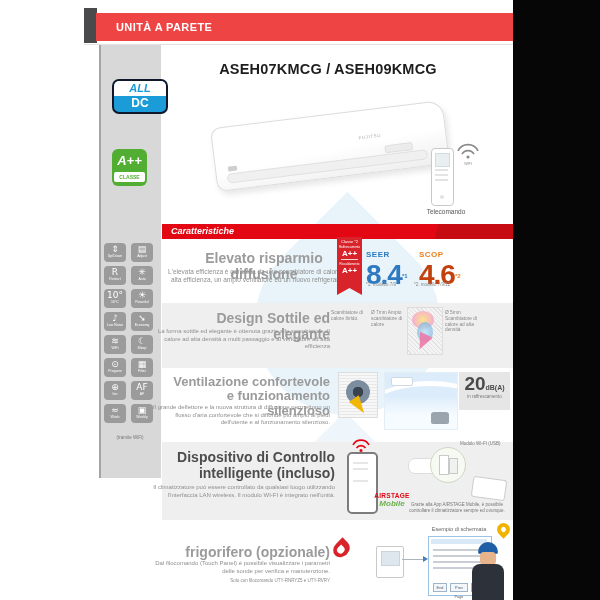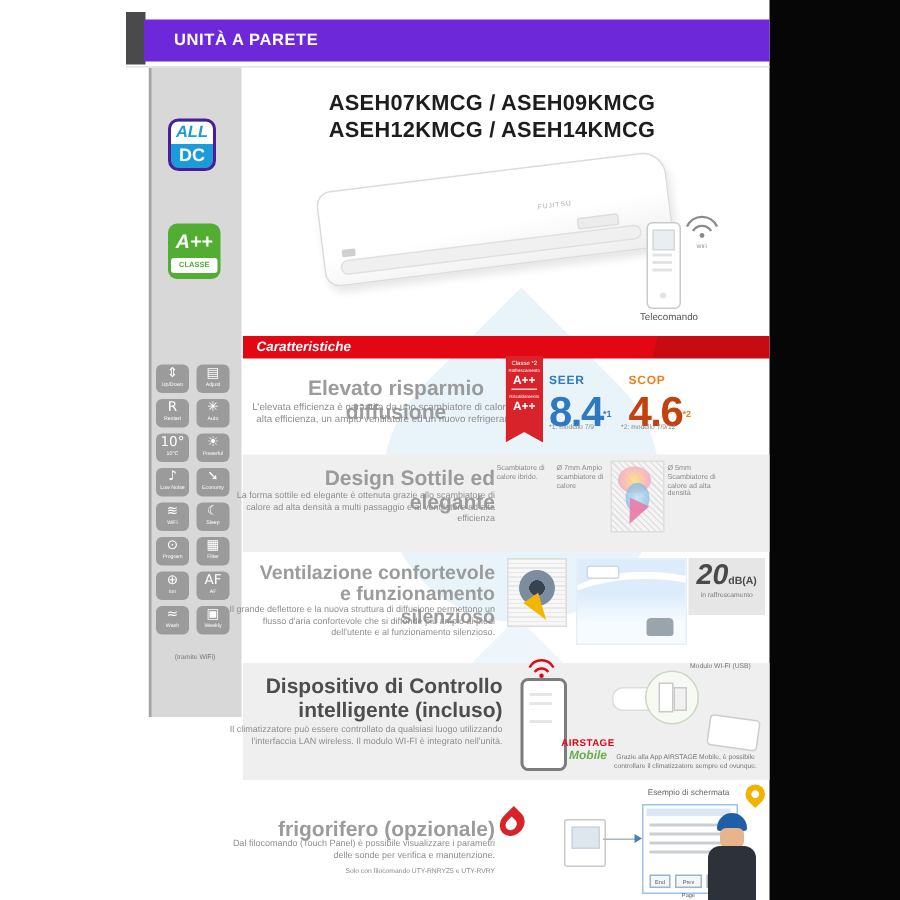--- a/index.html
+++ b/index.html
@@ -5,33 +5,33 @@
   html,body{margin:0;padding:0;}
   .canvas{position:relative;width:600px;height:600px;background:#ffffff;overflow:hidden;
           font-family:"Liberation Sans",sans-serif;color:#444;}
   .abs{position:absolute;}
 
   
   .black-band{left:513px;top:0;width:87px;height:600px;background:#060606;}
   .corner-dark{left:84px;top:8px;width:13px;height:35px;background:#4a4a4c;}
 
   
-  .banner{left:96px;top:13px;width:417px;height:28px;background:#6d28d9;color:#fff;
+  .banner{left:96px;top:13px;width:417px;height:28px;background:#ef4444;color:#fff;
           font-weight:bold;font-size:11px;line-height:28px;padding-left:20px;box-sizing:border-box;
           letter-spacing:.4px;}
   .page-rule{left:84px;top:44px;width:429px;height:1px;background:#e2e2e2;}
 
   .model-title{left:168px;top:60px;width:320px;text-align:center;font-weight:bold;
                font-size:14.5px;color:#1d1d1d;line-height:18px;letter-spacing:.2px;}
 
   
   .sidebar{left:99px;top:45px;width:62px;height:433px;background:#d8d8d8;
            box-shadow:inset 2px 0 0 rgba(70,70,70,.35);}
-  .badge-alldc{left:13px;top:34px;width:32px;height:35px;border-radius:7px;background:#1b9cd8;
-               overflow:hidden;border:2px solid #4c1d95;box-sizing:border-box;}
+  .badge-alldc{left:13px;top:34px;width:56px;height:35px;border-radius:7px;background:#1b9cd8;
+               overflow:hidden;border:2px solid #0f172a;box-sizing:border-box;}
   .badge-alldc .t{display:block;background:#fff;color:#1b9cd8;font-weight:bold;font-style:italic;
                   font-size:11px;text-align:center;height:15px;line-height:15px;border-radius:4px 4px 0 0;}
   .badge-alldc .b{display:block;color:#fff;font-weight:bold;font-size:12px;text-align:center;height:16px;line-height:15px;}
   .badge-energy{left:13px;top:104px;width:35px;height:37px;border-radius:6px;background:#52ae32;
                 overflow:hidden;}
   .badge-energy .t{display:block;color:#fff;font-weight:bold;font-style:italic;font-size:13px;
                    text-align:center;height:23px;line-height:24px;}
   .badge-energy .b{display:block;background:#fff;color:#52ae32;font-weight:bold;font-size:5px;
                    text-align:center;height:10px;line-height:10px;margin:0 2px;border-radius:2px;}
 
@@ -125,21 +125,21 @@
   .fan-box .hub{position:absolute;left:7px;top:7px;width:24px;height:24px;border-radius:50%;
       background:radial-gradient(circle,#39424f 30%,#7d8da0 31% 70%,#aebbc9 71%);}
   .fan-box .yarrow{position:absolute;left:14px;top:24px;width:0;height:0;border-left:6px solid transparent;
       border-right:6px solid transparent;border-top:18px solid #f2b705;transform:rotate(-35deg);}
   .room{left:384px;top:372px;width:72px;height:56px;background:linear-gradient(#dcecfa 0 40%,#f6fbff 75%);overflow:hidden;border:1px solid #e4eef7;}
   .room .curve{position:absolute;left:-20px;top:8px;width:130px;height:60px;border-radius:50%;
       border-top:5px solid #ffffff;}
   .room .unit{position:absolute;left:6px;top:4px;width:20px;height:7px;background:#fff;border:1px solid #cfd9e2;border-radius:2px;}
   .room .sofa{position:absolute;right:8px;bottom:5px;width:18px;height:12px;background:#9aa4ad;border-radius:3px 3px 2px 2px;}
   .db-box{left:459px;top:372px;width:51px;height:38px;background:#e6e6e6;text-align:center;}
-  .db-box .v{font-size:19px;font-weight:bold;color:#4a4a4a;line-height:24px;font-style:italic;}
+  .db-box .v{font-size:19px;font-weight:bold;color:#4a4a4a;line-height:24px;}
   .db-box .u{font-size:7px;font-weight:bold;color:#4a4a4a;}
   .db-box .n{display:block;font-size:4.5px;color:#7c7c7c;margin-top:-2px;}
 
   
   .s4-h1{left:165px;top:449px;width:170px;text-align:right;font-size:14px;color:#4d4d4d;font-weight:bold;}
   .s4-h2{left:165px;top:465px;width:170px;text-align:right;font-size:14px;color:#4d4d4d;font-weight:bold;}
   .s4-desc{left:150px;top:484px;width:185px;text-align:right;font-size:6px;line-height:7.5px;}
   .phone{left:347px;top:452px;width:27px;height:58px;background:#fff;border:2px solid #7c7c7c;border-radius:5px;}
   .phone .ln{position:absolute;left:4px;width:15px;height:2px;background:#e6e6e6;}
   .wifi-phone{left:351px;top:438px;width:20px;height:15px;}
@@ -192,21 +192,20 @@
 
 <div class="canvas">
 
   <div class="abs black-band"></div>
   <div class="abs corner-dark"></div>
 
   <div class="abs banner">UNITÀ A PARETE</div>
   <div class="abs page-rule"></div>
   <div class="abs model-title">
     <div>ASEH07KMCG / ASEH09KMCG</div>
-    <div>ASEH12KMCG / ASEH14KMCG</div>
   </div>
 
   <div class="abs sidebar">
     <div class="abs badge-alldc">
       <span class="t">ALL</span>
       <span class="b">DC</span>
     </div>
     <div class="abs badge-energy">
       <span class="t">A++</span>
       <span class="b">CLASSE</span>

